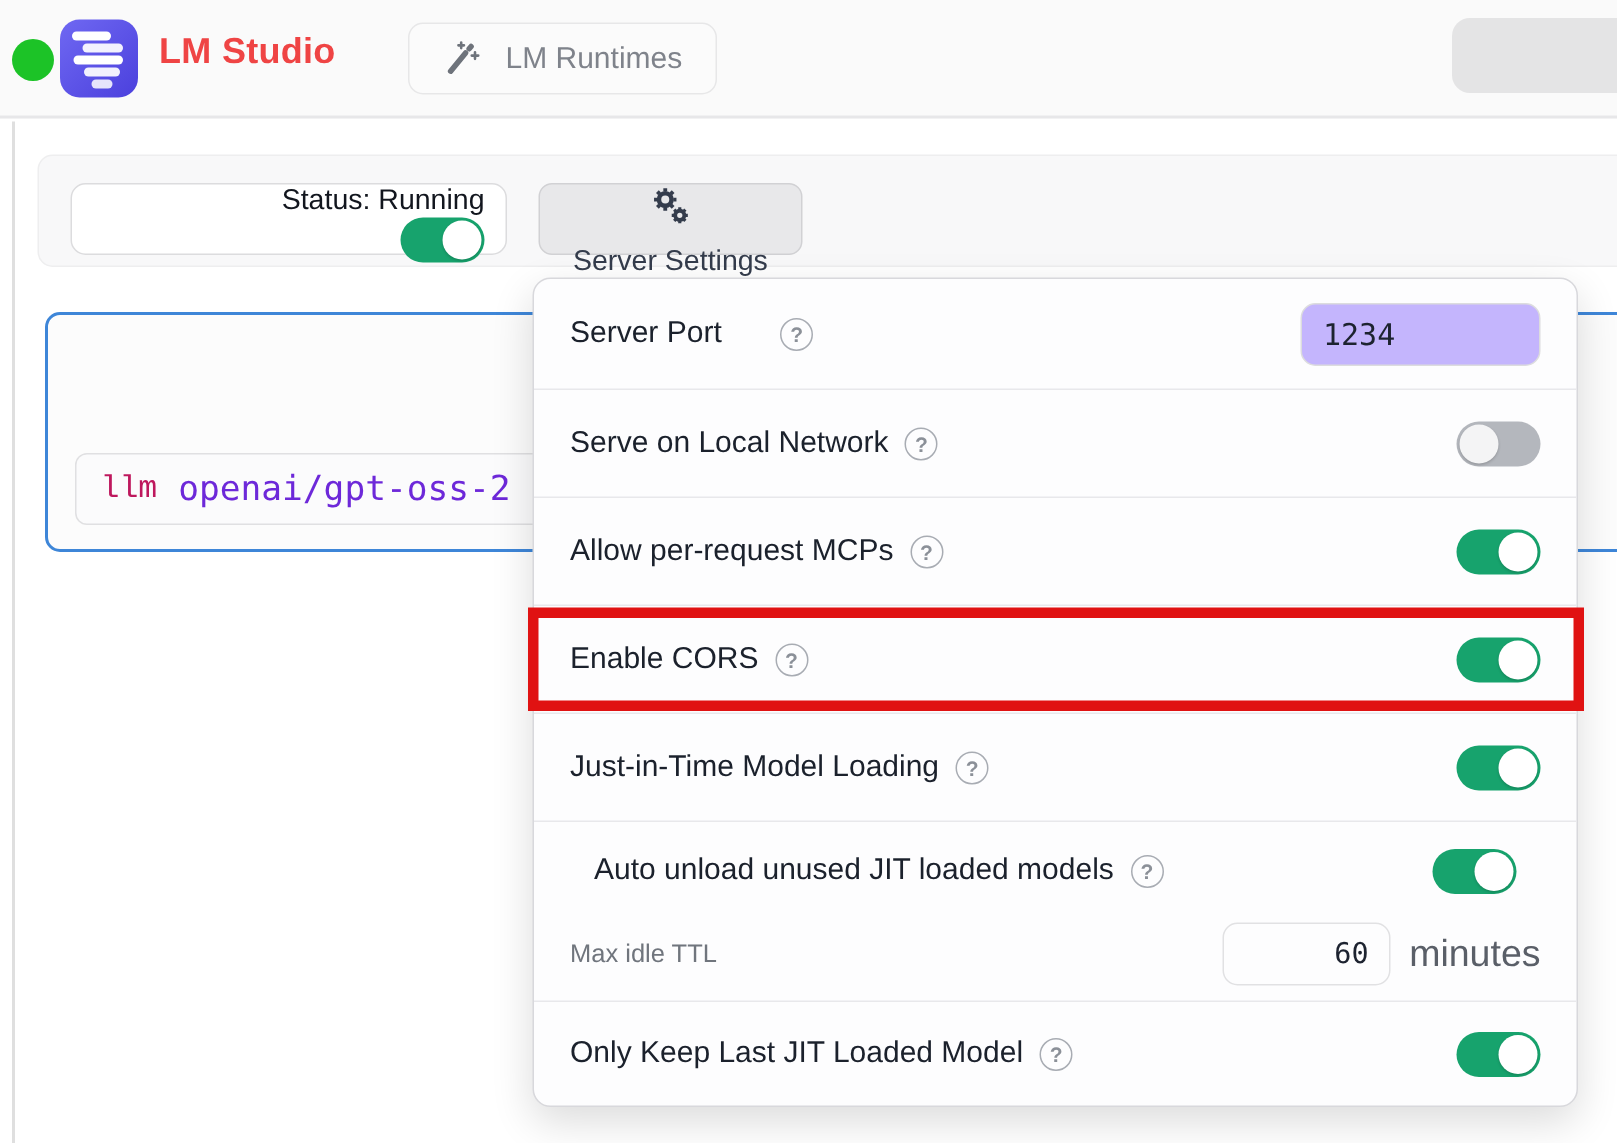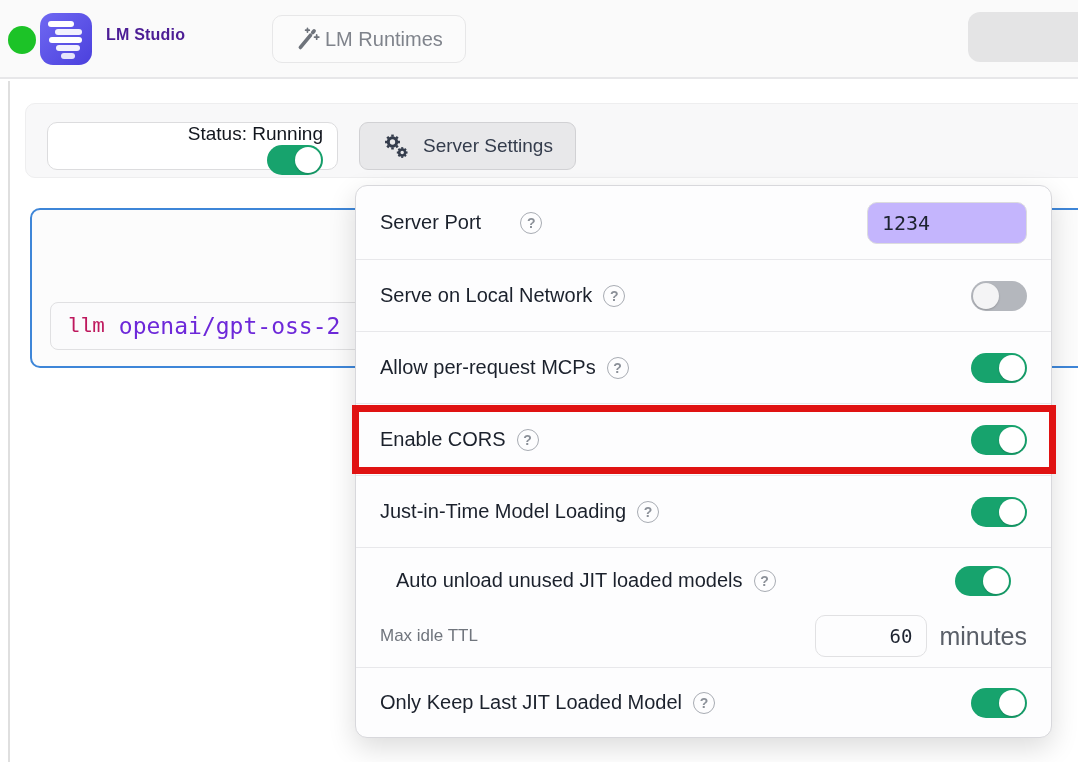--- a/index.html
+++ b/index.html
@@ -15,42 +15,42 @@
   .app-logo { position:absolute; left:40px; top:13px; width:52px; height:52px;
     border-radius:13px; background:linear-gradient(135deg,#6f68f2 0%,#4b40dd 100%);
     overflow:hidden; }
   .app-logo i { position:absolute; height:6px; border-radius:3px; background:#fff; display:block; }
   .app-logo i:nth-child(1){ left:8px;  top:8px;  width:26px; }
   .app-logo i:nth-child(2){ left:15px; top:16px; width:27px; opacity:.92; }
   .app-logo i:nth-child(3){ left:9px;  top:24px; width:33px; }
   .app-logo i:nth-child(4){ left:16px; top:32px; width:24px; opacity:.92; }
   .app-logo i:nth-child(5){ left:21px; top:40px; width:14px; opacity:.85; }
   .app-title { position:absolute; left:106px; top:0; height:70px; display:flex;
-    align-items:center; font-size:16px; font-weight:700; color:#4c1d95; letter-spacing:.2px; }
+    align-items:center; font-size:24px; font-weight:700; color:#ef4444; letter-spacing:.2px; }
   .runtimes-btn { position:absolute; left:272px; top:15px; height:48px; padding:0 22px;
-    display:flex; align-items:center; gap:4px; background:#fbfbfb;
+    display:flex; align-items:center; gap:16px; background:#fbfbfb;
     border:1.5px solid #e7e7e8; border-radius:10px; cursor:pointer; }
   .runtimes-btn span.lbl { font-size:20px; color:#7f838b; }
   .header-right-pill { position:absolute; left:968px; top:12px; width:140px; height:50px;
     background:#e4e4e5; border-radius:12px; }
 
   
   .main { position:absolute; left:0; top:81px; width:1078px; height:681px; background:#fff; }
   .main-left-border { position:absolute; left:8px; top:0; bottom:0; width:2px; background:#dfdfdf; }
 
   
   .toolbar { position:absolute; left:25px; top:22px; width:1060px; height:75px;
     background:#f8f8f9; border:1px solid #eeeeef; border-radius:10px 0 0 10px; }
   .status-box { position:absolute; left:21px; top:18px; height:48px; width:291px;
     background:#fff; border:1.5px solid #dcdcde; border-radius:10px;
     display:flex; align-items:flex-end; padding:0 14px 0 20px;flex-direction:column; }
   .status-box .lbl { font-size:19px; color:#12161e; flex:1; }
   .settings-btn { position:absolute; left:333px; top:18px; height:48px; padding:0 22px;
     background:#e8e8ea; border:1.5px solid #d1d1d4; border-radius:9px;
-    display:flex; align-items:center; gap:13px; cursor:pointer; }
+    display:flex; align-items:center; gap:13px; cursor:pointer;flex-direction:column; }
   .settings-btn .lbl { font-size:19px; color:#343c4c; }
 
   
   .tgl { width:56px; height:30px; border-radius:15px; position:relative; flex:0 0 auto; cursor:pointer; }
   .tgl .knob { position:absolute; top:2px; width:26px; height:26px; border-radius:50%;
     background:#fff; box-shadow:0 1px 2px rgba(0,0,0,.18); }
   .tgl.on  { background:#17a36d; }
   .tgl.on .knob { right:2px; }
   .tgl.off { background:#b4b7bd; }
   .tgl.off .knob { left:2px; background:#f4f4f5; }

